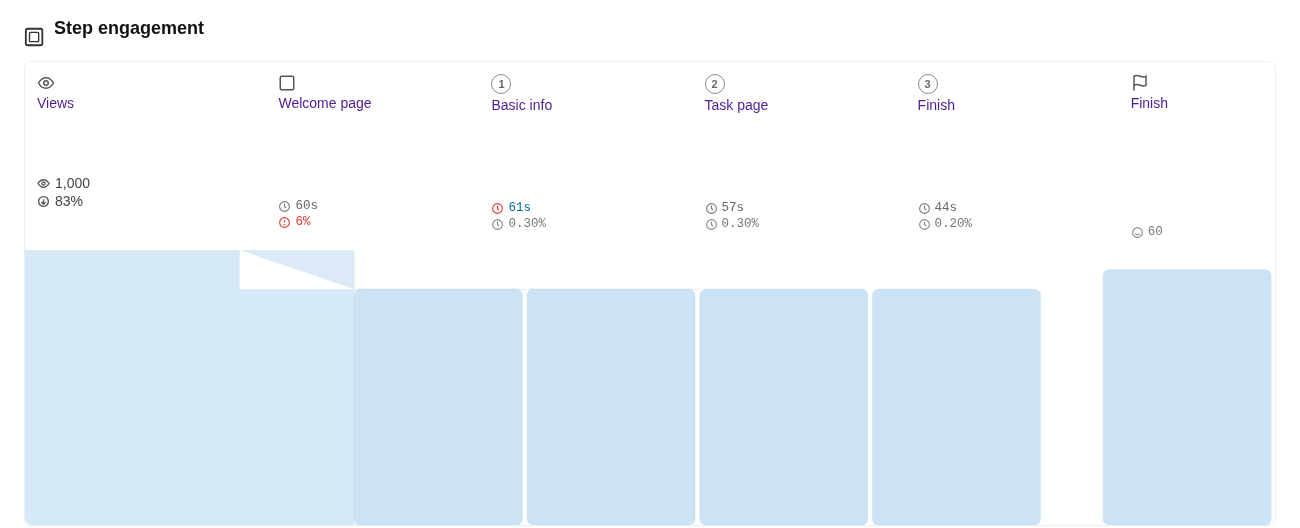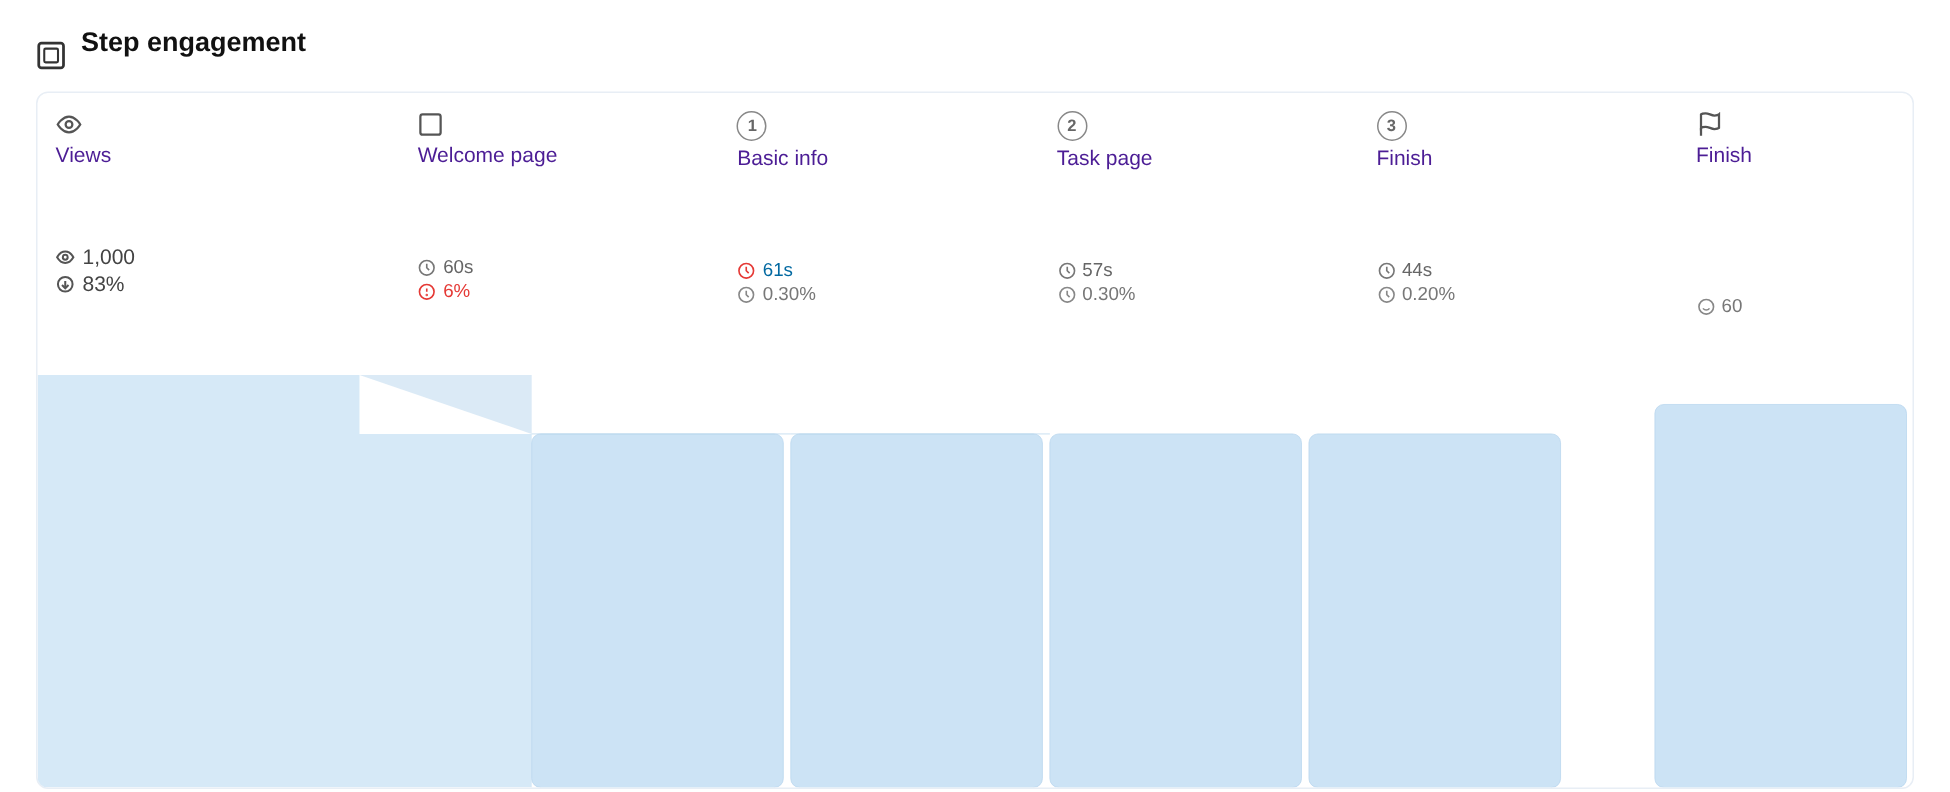--- a/index.html
+++ b/index.html
@@ -70,42 +70,43 @@
 
     .step-title {
       font-size: 14px;
       color: #4c1d95;
       font-weight: 500;
       margin-bottom: 8px;
     }
 
     
     .views-stat {
-      margin-top: 44px;
+      margin-top: 56px;
     }
 
     .views-count {
       font-size: 14px;
       color: #444;
       display: flex;
       align-items: center;
       gap: 5px;
       margin-bottom: 2px;
     }
 
     .views-pct {
       font-size: 14px;
       color: #444;
       display: flex;
       align-items: center;
       gap: 5px;
     }
 
     .step-stats {
-      margin-top: 52px;
+      margin-top: 80px;
+      font-family: Liberation Mono, monospace;
     }
 
     .time-stat {
       font-size: 12.5px;
       color: #666;
       display: flex;
       align-items: center;
       gap: 4px;
       margin-bottom: 2px;
     }

